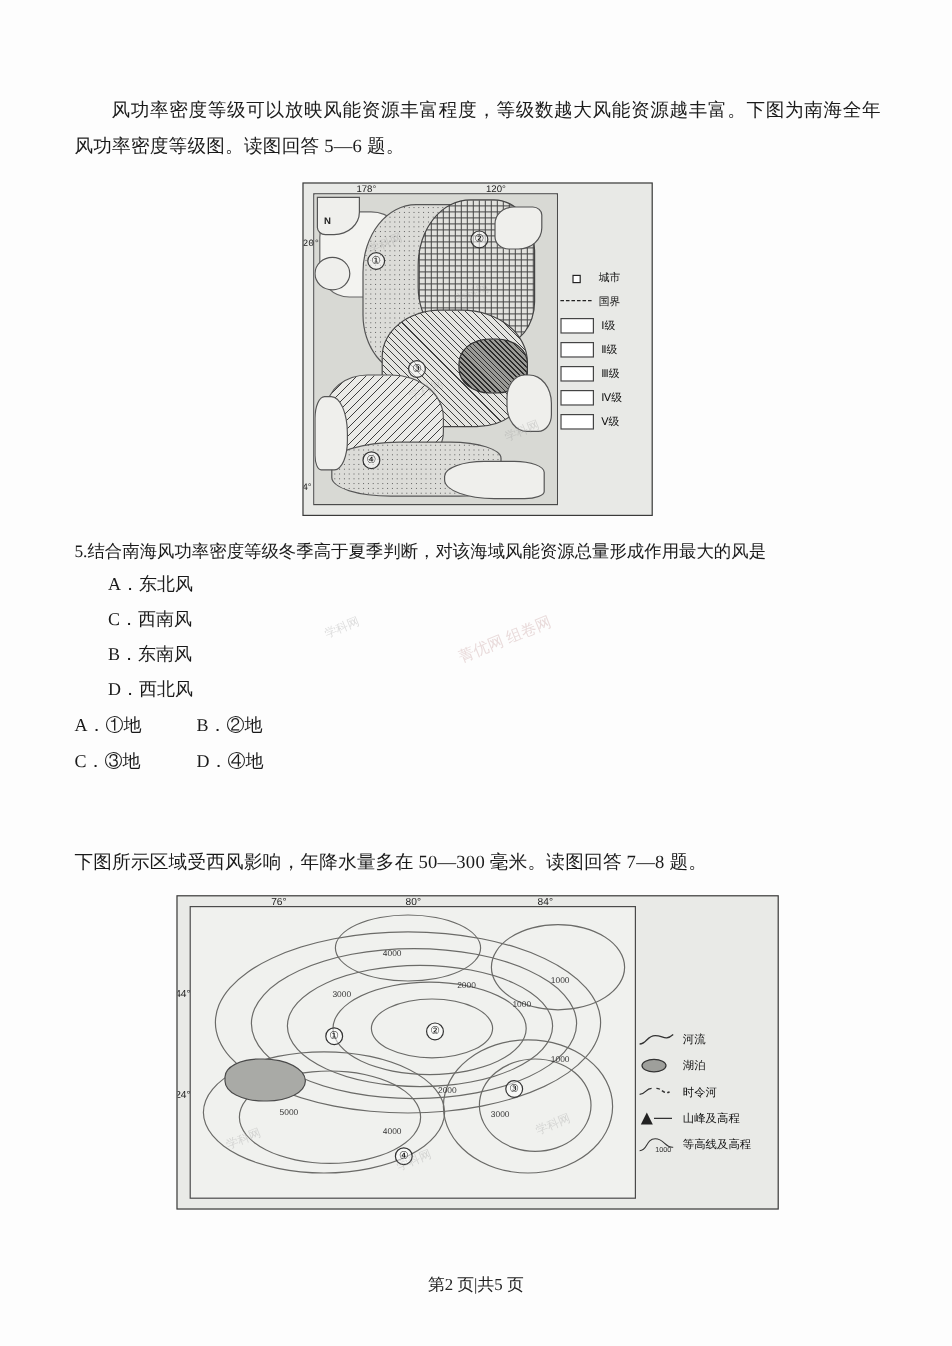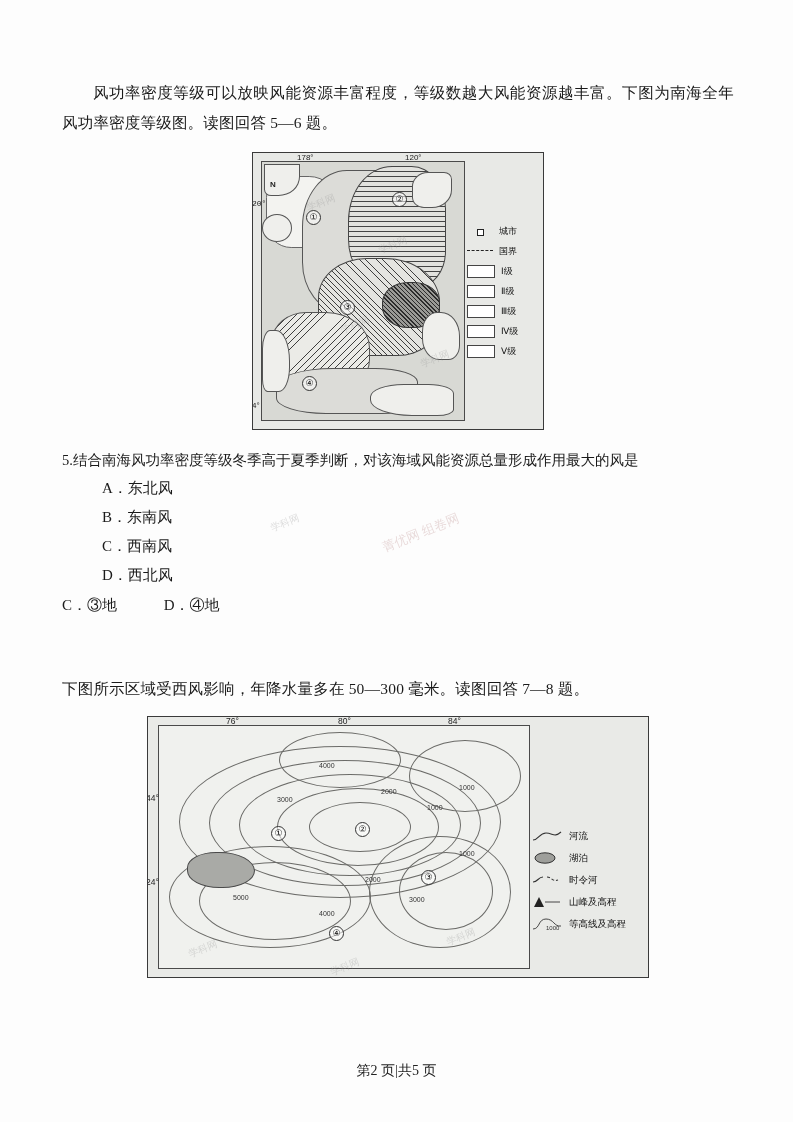--- a/index.html
+++ b/index.html
@@ -152,21 +152,21 @@
   .q-line {
     font-size: 15px;
     line-height: 28px;
     margin: 0;
   }
   .q5 {
     margin-top: 16px;
     font-size: 14.5px;
   }
   .opts {
-    margin-left: 40px;
+    margin-left: 28px;
   }
   .opt {
     font-size: 15px;
     line-height: 29px;
   }
   .q6 { margin-top: 6px; }
   .q6-opts {
     font-size: 15px;
     line-height: 30px;
   }
@@ -355,26 +355,30 @@
             <span>Ⅴ级</span>
           </div>
         </div>
 
       </div>
     </div>
 
     <p class="q-line q5">5.结合南海风功率密度等级冬季高于夏季判断，对该海域风能资源总量形成作用最大的风是</p>
     <div class="opts">
       <div class="opt">A．东北风</div>
+      <div class="opt">C．西南风</div>
       <div class="opt">B．东南风</div>
-      <div class="opt">C．西南风</div>
       <div class="opt">D．西北风</div>
     </div>
 
     <div class="q6-opts">
+      <div>
+        <span class="cell">A．①地</span>
+        <span class="cell">B．②地</span>
+      </div>
       <div>
         <span class="cell">C．③地</span>
         <span class="cell">D．④地</span>
       </div>
     </div>
 
     <p class="para q78">下图所示区域受西风影响，年降水量多在 50—300 毫米。读图回答 7—8 题。</p>
 
     <div class="fig2-wrap">
       <div class="fig2">

